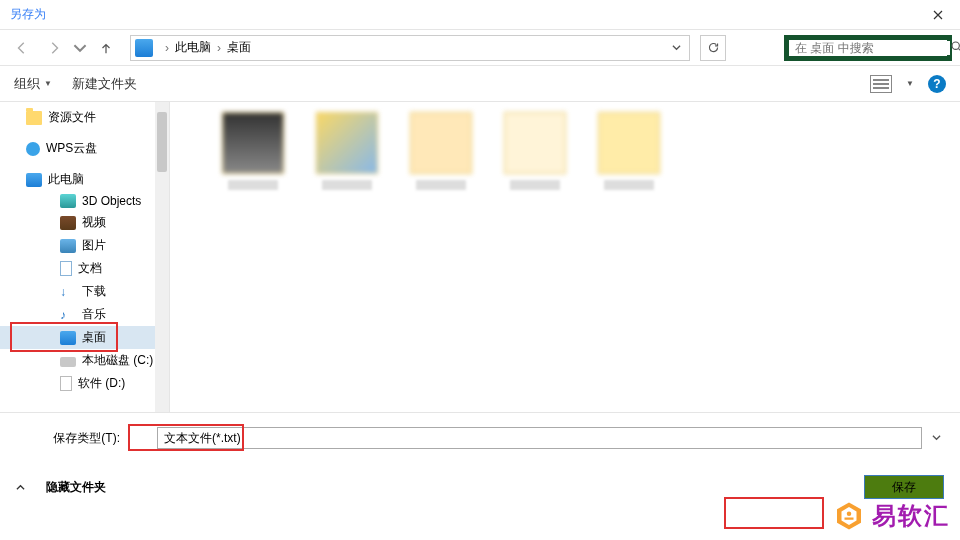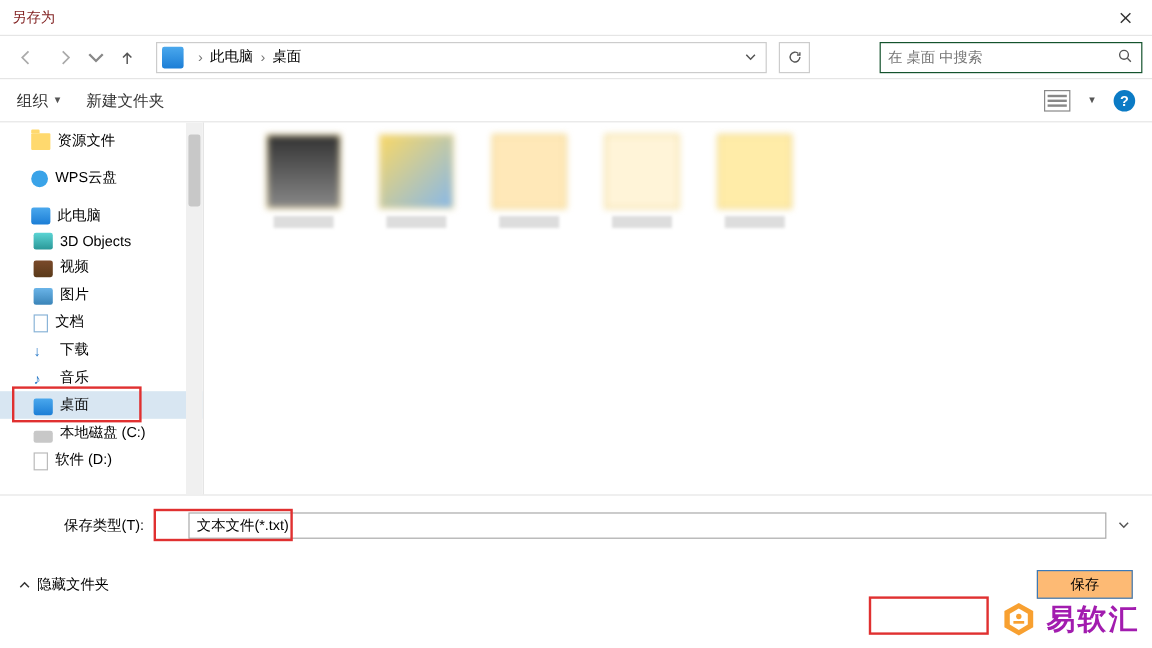--- a/index.html
+++ b/index.html
@@ -1,49 +1,49 @@
 <!DOCTYPE html>
 <html><head>
 <meta charset="utf-8">
 <style>
 * { margin: 0; padding: 0; box-sizing: border-box; font-family: "Microsoft YaHei", "Segoe UI", Tahoma, sans-serif; }
 body { width: 960px; height: 540px; background: #fff; overflow: hidden; position: relative; }
 
 .titlebar { height: 30px; display: flex; align-items: center; justify-content: space-between; padding: 0 0 0 10px; border-bottom: 1px solid #e5e5e5; }
-.titlebar .title { font-size: 12px; color: #7f1d1d; }
+.titlebar .title { font-size: 12px; color: #3b82f6; }
 .titlebar .close { width: 45px; height: 30px; display: flex; align-items: center; justify-content: center; font-size: 15px; color: #333; cursor: pointer; }
 
 .navbar { height: 36px; display: flex; align-items: center; padding: 0 8px; gap: 4px; border-bottom: 1px solid #e5e5e5; }
 .nav-btn { width: 28px; height: 28px; display: flex; align-items: center; justify-content: center; color: #888; cursor: pointer; }
 .nav-btn svg { width: 14px; height: 14px; }
 .addr-bar { flex: 1; height: 26px; border: 1px solid #ccc; display: flex; align-items: center; padding: 0 4px; margin: 0 6px; font-size: 12px; background: #fff; }
 .addr-bar .pc-icon { width: 18px; height: 18px; background: linear-gradient(#4aa8ed, #1c7ed6); border-radius: 2px; margin-right: 6px; }
 .addr-bar .sep { margin: 0 6px; color: #777; }
 .addr-dd { width: 18px; display: flex; align-items: center; justify-content: center; color: #555; }
 .refresh { width: 26px; height: 26px; border: 1px solid #ccc; display: flex; align-items: center; justify-content: center; margin-right: 6px; cursor: pointer; }
-.search-box { width: 219px; height: 26px; border: 1px solid #14532d; display: flex; align-items: center; padding: 0 6px; font-size: 12px; color: #888; margin-left: 48px; }
+.search-box { width: 168px; height: 26px; border: 5px solid #14532d; display: flex; align-items: center; padding: 0 6px; font-size: 12px; color: #888; margin-left: 48px; }
 .search-box input { border: none; outline: none; flex: 1; font-size: 12px; }
 .search-box .mag { width: 14px; color: #555; }
 
 .toolbar { height: 36px; display: flex; align-items: center; padding: 0 14px; gap: 20px; border-bottom: 1px solid #e5e5e5; font-size: 13px; }
 .toolbar .tb-left { display: flex; gap: 20px; }
 .toolbar .tb-item { display: flex; align-items: center; gap: 4px; color: #333; cursor: pointer; }
 .toolbar .tb-item .dd { font-size: 8px; color: #555; }
 .toolbar .tb-right { margin-left: auto; display: flex; gap: 14px; align-items: center; }
 .view-icon { width: 22px; height: 18px; border: 1px solid #888; display: inline-block; position: relative; }
 .view-icon::before { content: ""; position: absolute; left: 2px; right: 2px; top: 3px; height: 2px; background: #888; box-shadow: 0 4px 0 #888, 0 8px 0 #888; }
 .help-icon { width: 18px; height: 18px; border-radius: 50%; background: #0b7bc5; color: #fff; display: flex; align-items: center; justify-content: center; font-size: 12px; font-weight: bold; }
 
 .body-area { display: flex; height: 310px; gap: 32px; }
 .sidebar { width: 170px; border-right: 1px solid #e5e5e5; overflow-y: auto; position: relative; padding-top: 4px; }
 .sb-scroll { position: absolute; right: 0; top: 0; width: 14px; height: 100%; background: #f0f0f0; }
 .sb-thumb { position: absolute; right: 2px; top: 10px; width: 10px; height: 60px; background: #c8c8c8; border-radius: 2px; }
 .tree-item { display: flex; align-items: center; padding: 3px 6px; font-size: 12px; gap: 6px; cursor: pointer; white-space: nowrap; }
 .tree-item.lvl1 { padding-left: 26px; }
-.tree-item.lvl2 { padding-left: 28px; align-items: flex-end; }
+.tree-item.lvl2 { padding-left: 60px; }
 .tree-item.selected { background: #d8e6f2; }
 .tree-icon { width: 16px; height: 14px; display: inline-block; flex-shrink: 0; }
 .ico-folder { background: #ffd96e; border-radius: 1px; position: relative; }
 .ico-folder::before { content: ""; position: absolute; top: -3px; left: 0; width: 7px; height: 3px; background: #ffd96e; border-radius: 1px 1px 0 0; }
 .ico-cloud { background: #3aa3e8; border-radius: 50%; width: 14px; }
 .ico-pc { background: linear-gradient(#4aa8ed, #1c7ed6); border-radius: 2px; }
 .ico-3d { background: linear-gradient(#5bd4d4, #2a9898); border-radius: 2px; }
 .ico-vid { background: linear-gradient(#7a4a2a, #5a3a1a); border-radius: 2px; }
 .ico-img { background: linear-gradient(#6ab4e8, #3a84b8); border-radius: 2px; }
 .ico-doc { border: 1px solid #8ab4d8; background: #fff; width: 12px; height: 15px; }
@@ -64,24 +64,24 @@
 .thumb-lbl { width: 50px; height: 10px; background: #ddd; filter: blur(1.5px); }
 
 .bottom { border-top: 1px solid #e5e5e5; padding: 14px 16px 8px 40px; }
 .frow { display: flex; align-items: center; margin-bottom: 10px; font-size: 12px; gap: 6px; }
 .frow label { width: 80px; text-align: right; }
 .frow .fld { flex: 1; height: 22px; border: 1px solid #aaa; padding: 0 6px; display: flex; align-items: center; font-size: 12px; background: #fff; margin-left: 31px; }
 .frow .fld input { border: none; outline: none; width: 100%; font-size: 12px; }
 .frow .dd-arr { width: 16px; color: #555; text-align: center; }
 
 .footer { display: flex; align-items: center; padding: 8px 16px 12px; font-size: 12px; }
-.hide-folders { display: flex; align-items: center; gap: 6px; cursor: pointer; }
+.hide-folders { display: flex; align-items: center; gap: 21px; cursor: pointer; font-weight: bold; }
 .btns { margin-left: auto; display: flex; gap: 10px; }
 .btn { min-width: 80px; height: 24px; border: 1px solid #999; background: #e9e9e9; display: flex; align-items: center; justify-content: center; font-size: 12px; cursor: pointer; }
-.btn.primary { border: 1px solid #3a7aba; background: #fdba74; }
+.btn.primary { border: 1px solid #3a7aba; background: #4d7c0f; }
 
 .hl-red { position: absolute; border: 2px solid #e03030; pointer-events: none; z-index: 50; }
 .hl1 { left: 10px; top: 322px; width: 108px; height: 30px; }
 .hl2 { left: 128px; top: 424px; width: 116px; height: 27px; }
 .hl3 { left: 724px; top: 497px; width: 100px; height: 32px; }
 
 .watermark { position: absolute; right: 10px; bottom: 8px; display: flex; align-items: center; gap: 8px; z-index: 60; }
 .wm-logo { width: 30px; height: 30px; position: relative; }
 .wm-logo svg { width: 30px; height: 30px; }
 .wm-text { font-size: 24px; font-weight: bold; color: #a21caf; letter-spacing: 2px; }

